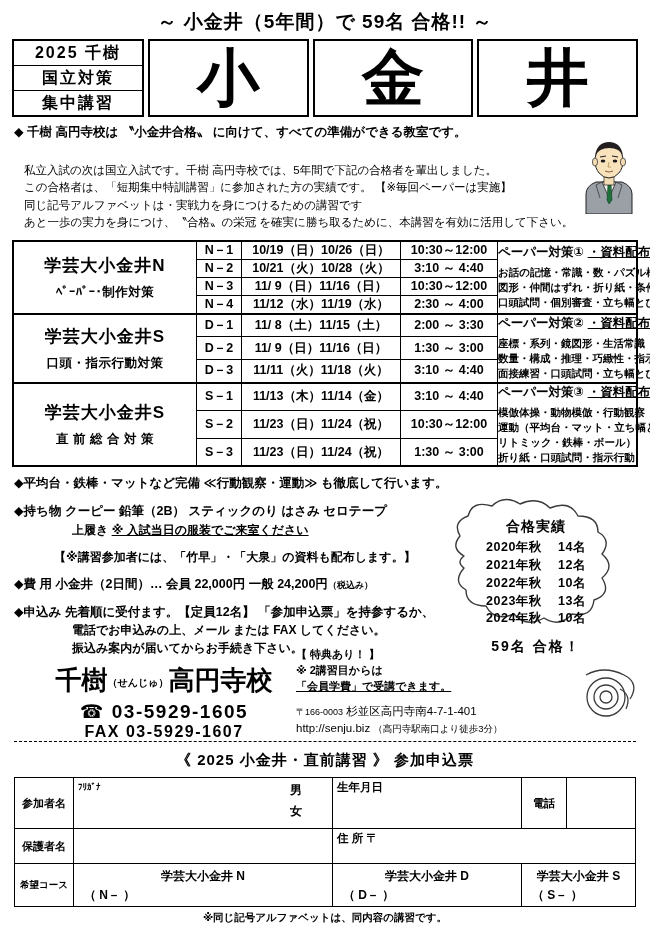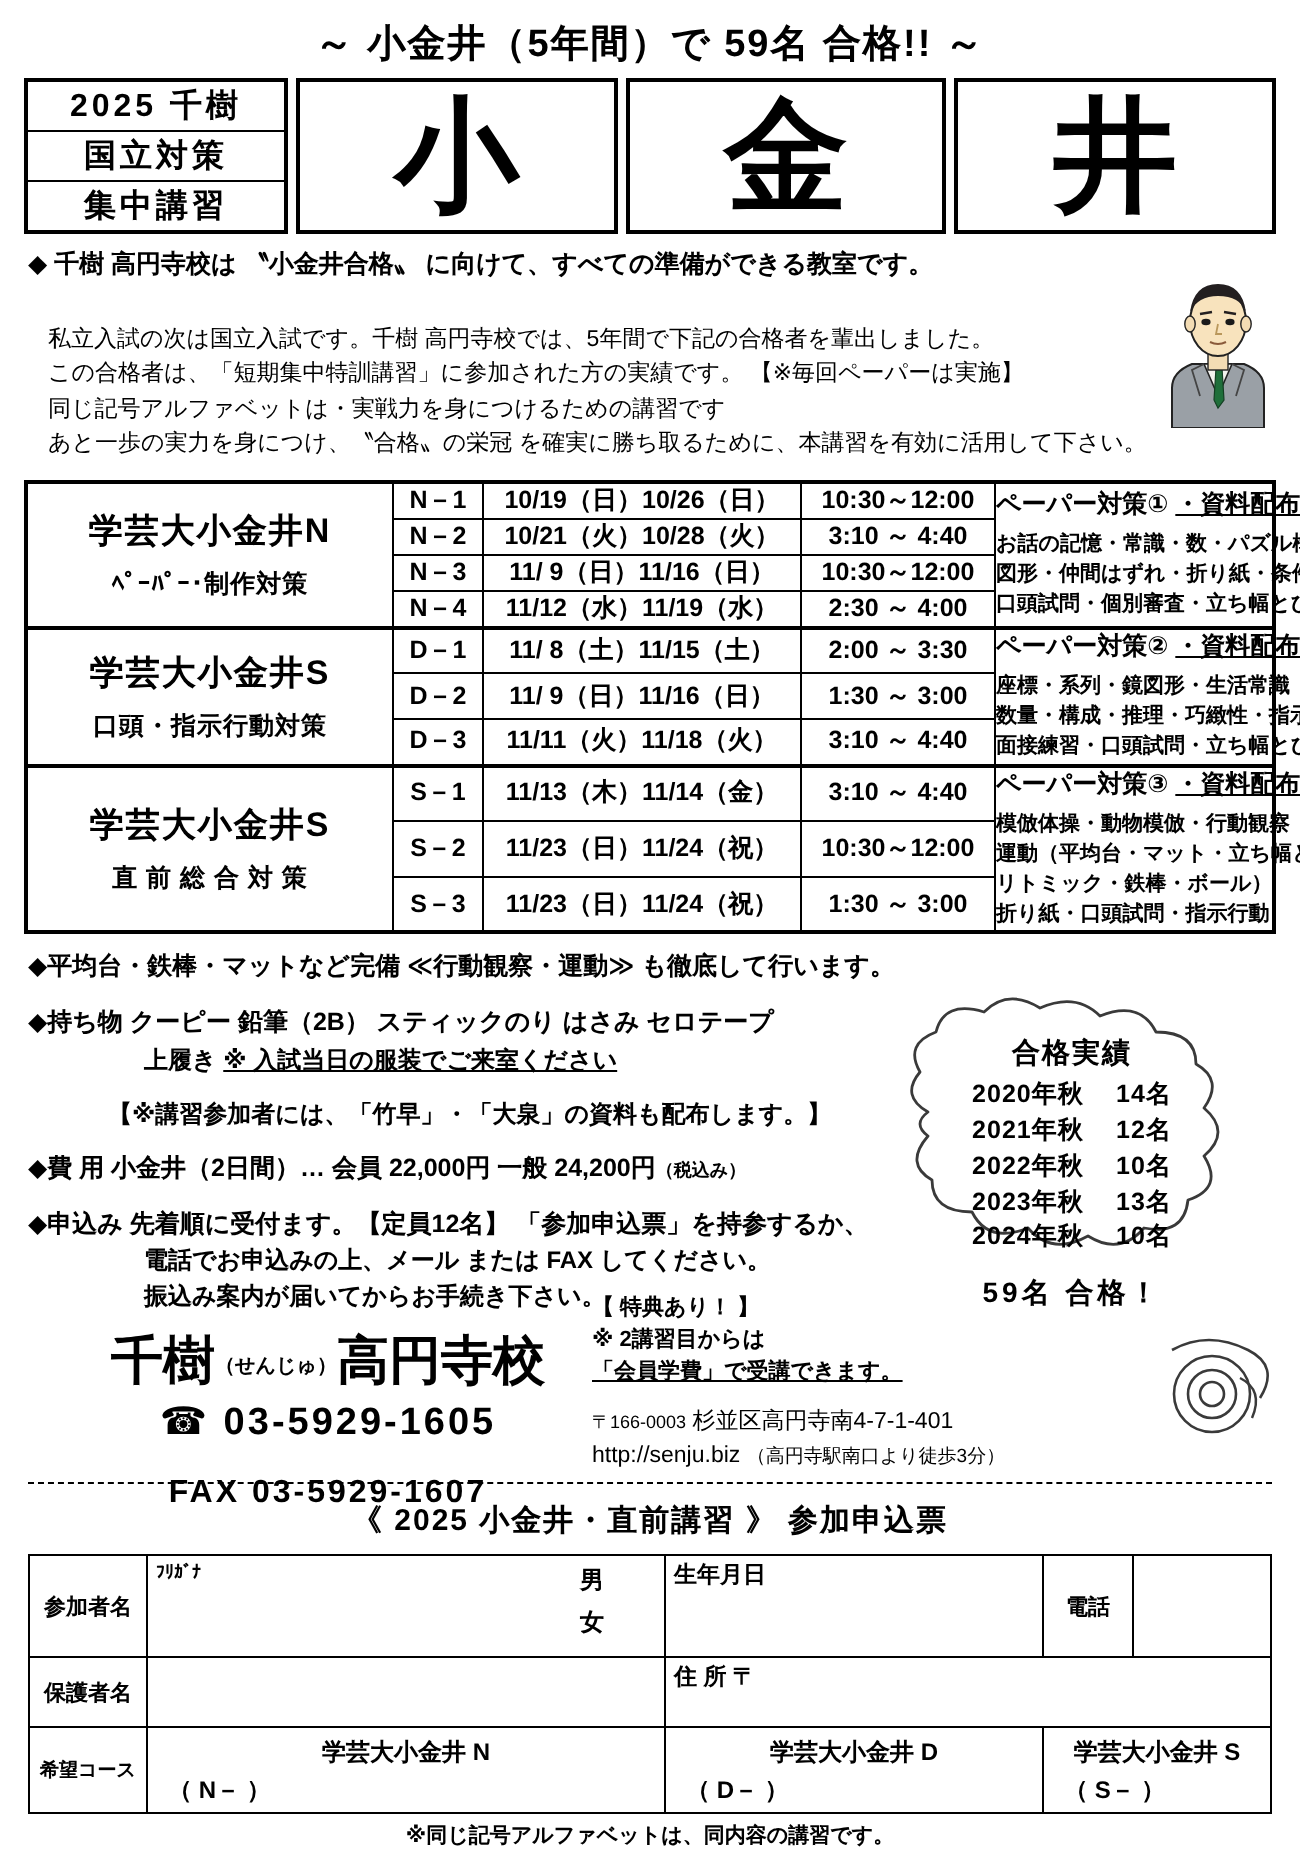--- a/index.html
+++ b/index.html
@@ -261,21 +261,21 @@
     font-size: 19px;
     font-weight: bold;
     letter-spacing: 1.5px;
     margin-top: 2px;
     white-space: nowrap;
   }
   .fax {
     font-size: 16px;
     font-weight: bold;
     letter-spacing: 1.5px;
-    margin-top: 15px;
+    margin-top: 0;
     white-space: nowrap;
   }
   .contact-right {
     position: absolute;
     left: 296px;
     top: -16px;
     width: 250px;
   }
   .perk {
     font-size: 11px;

